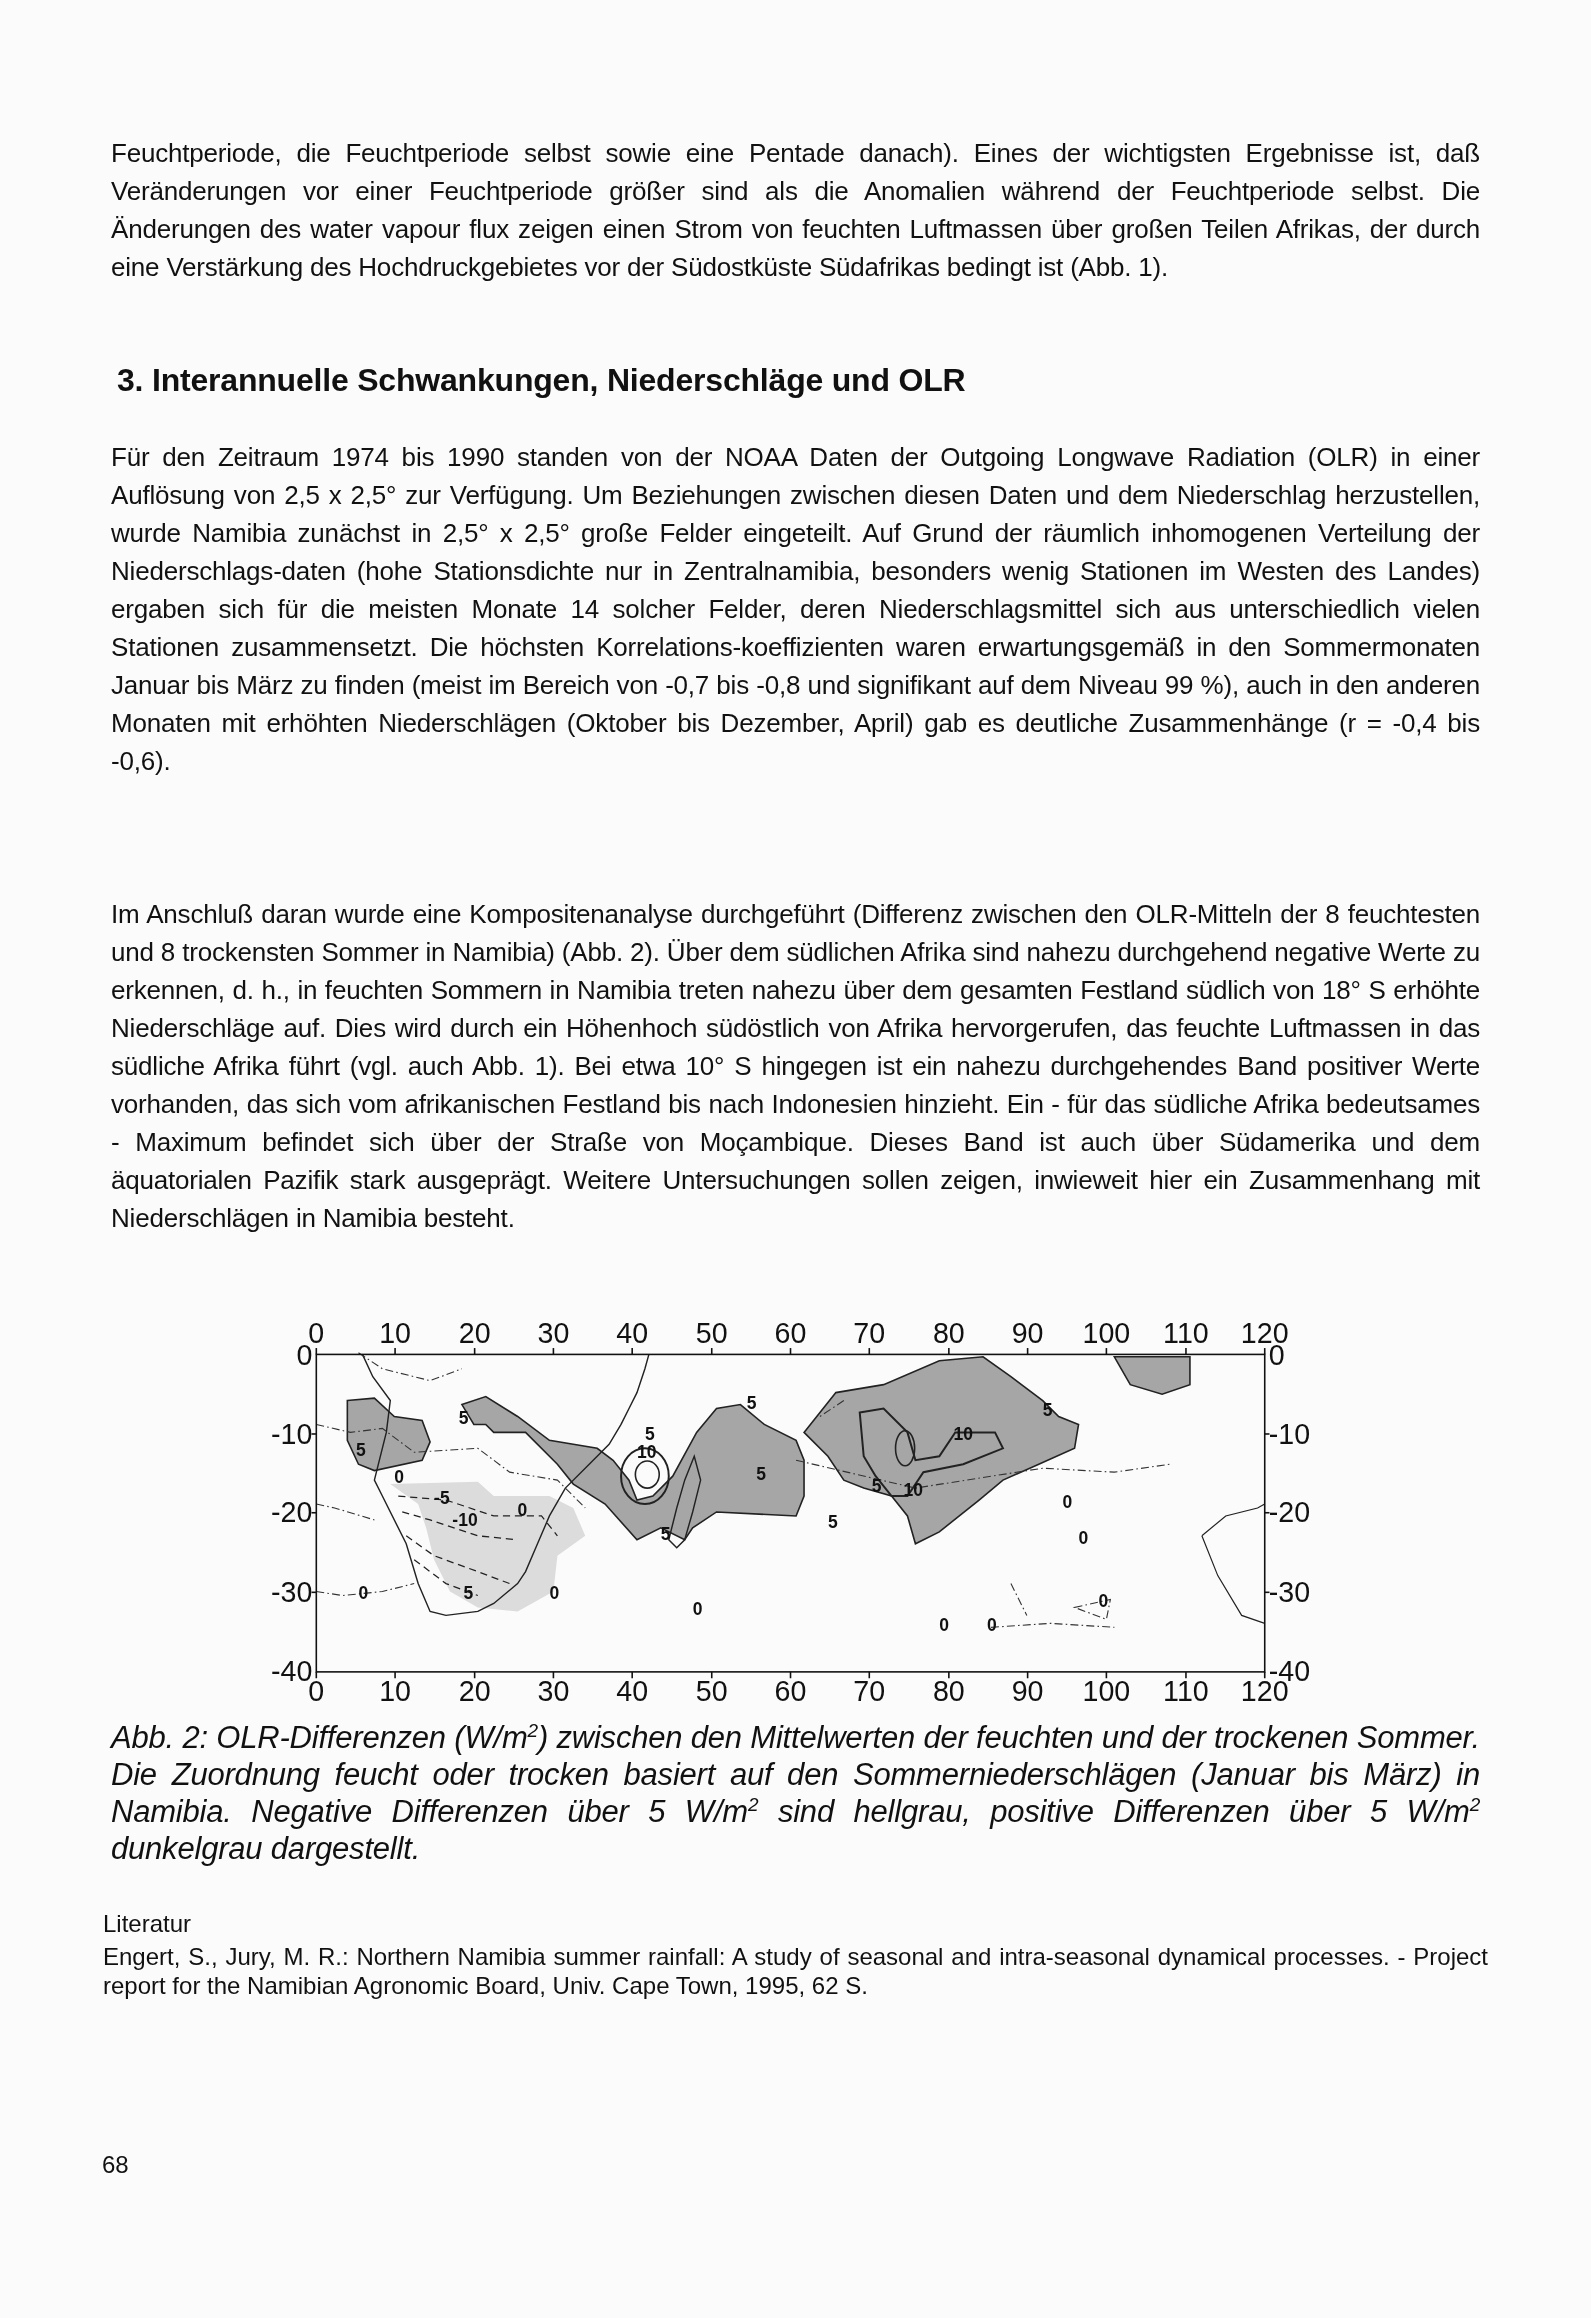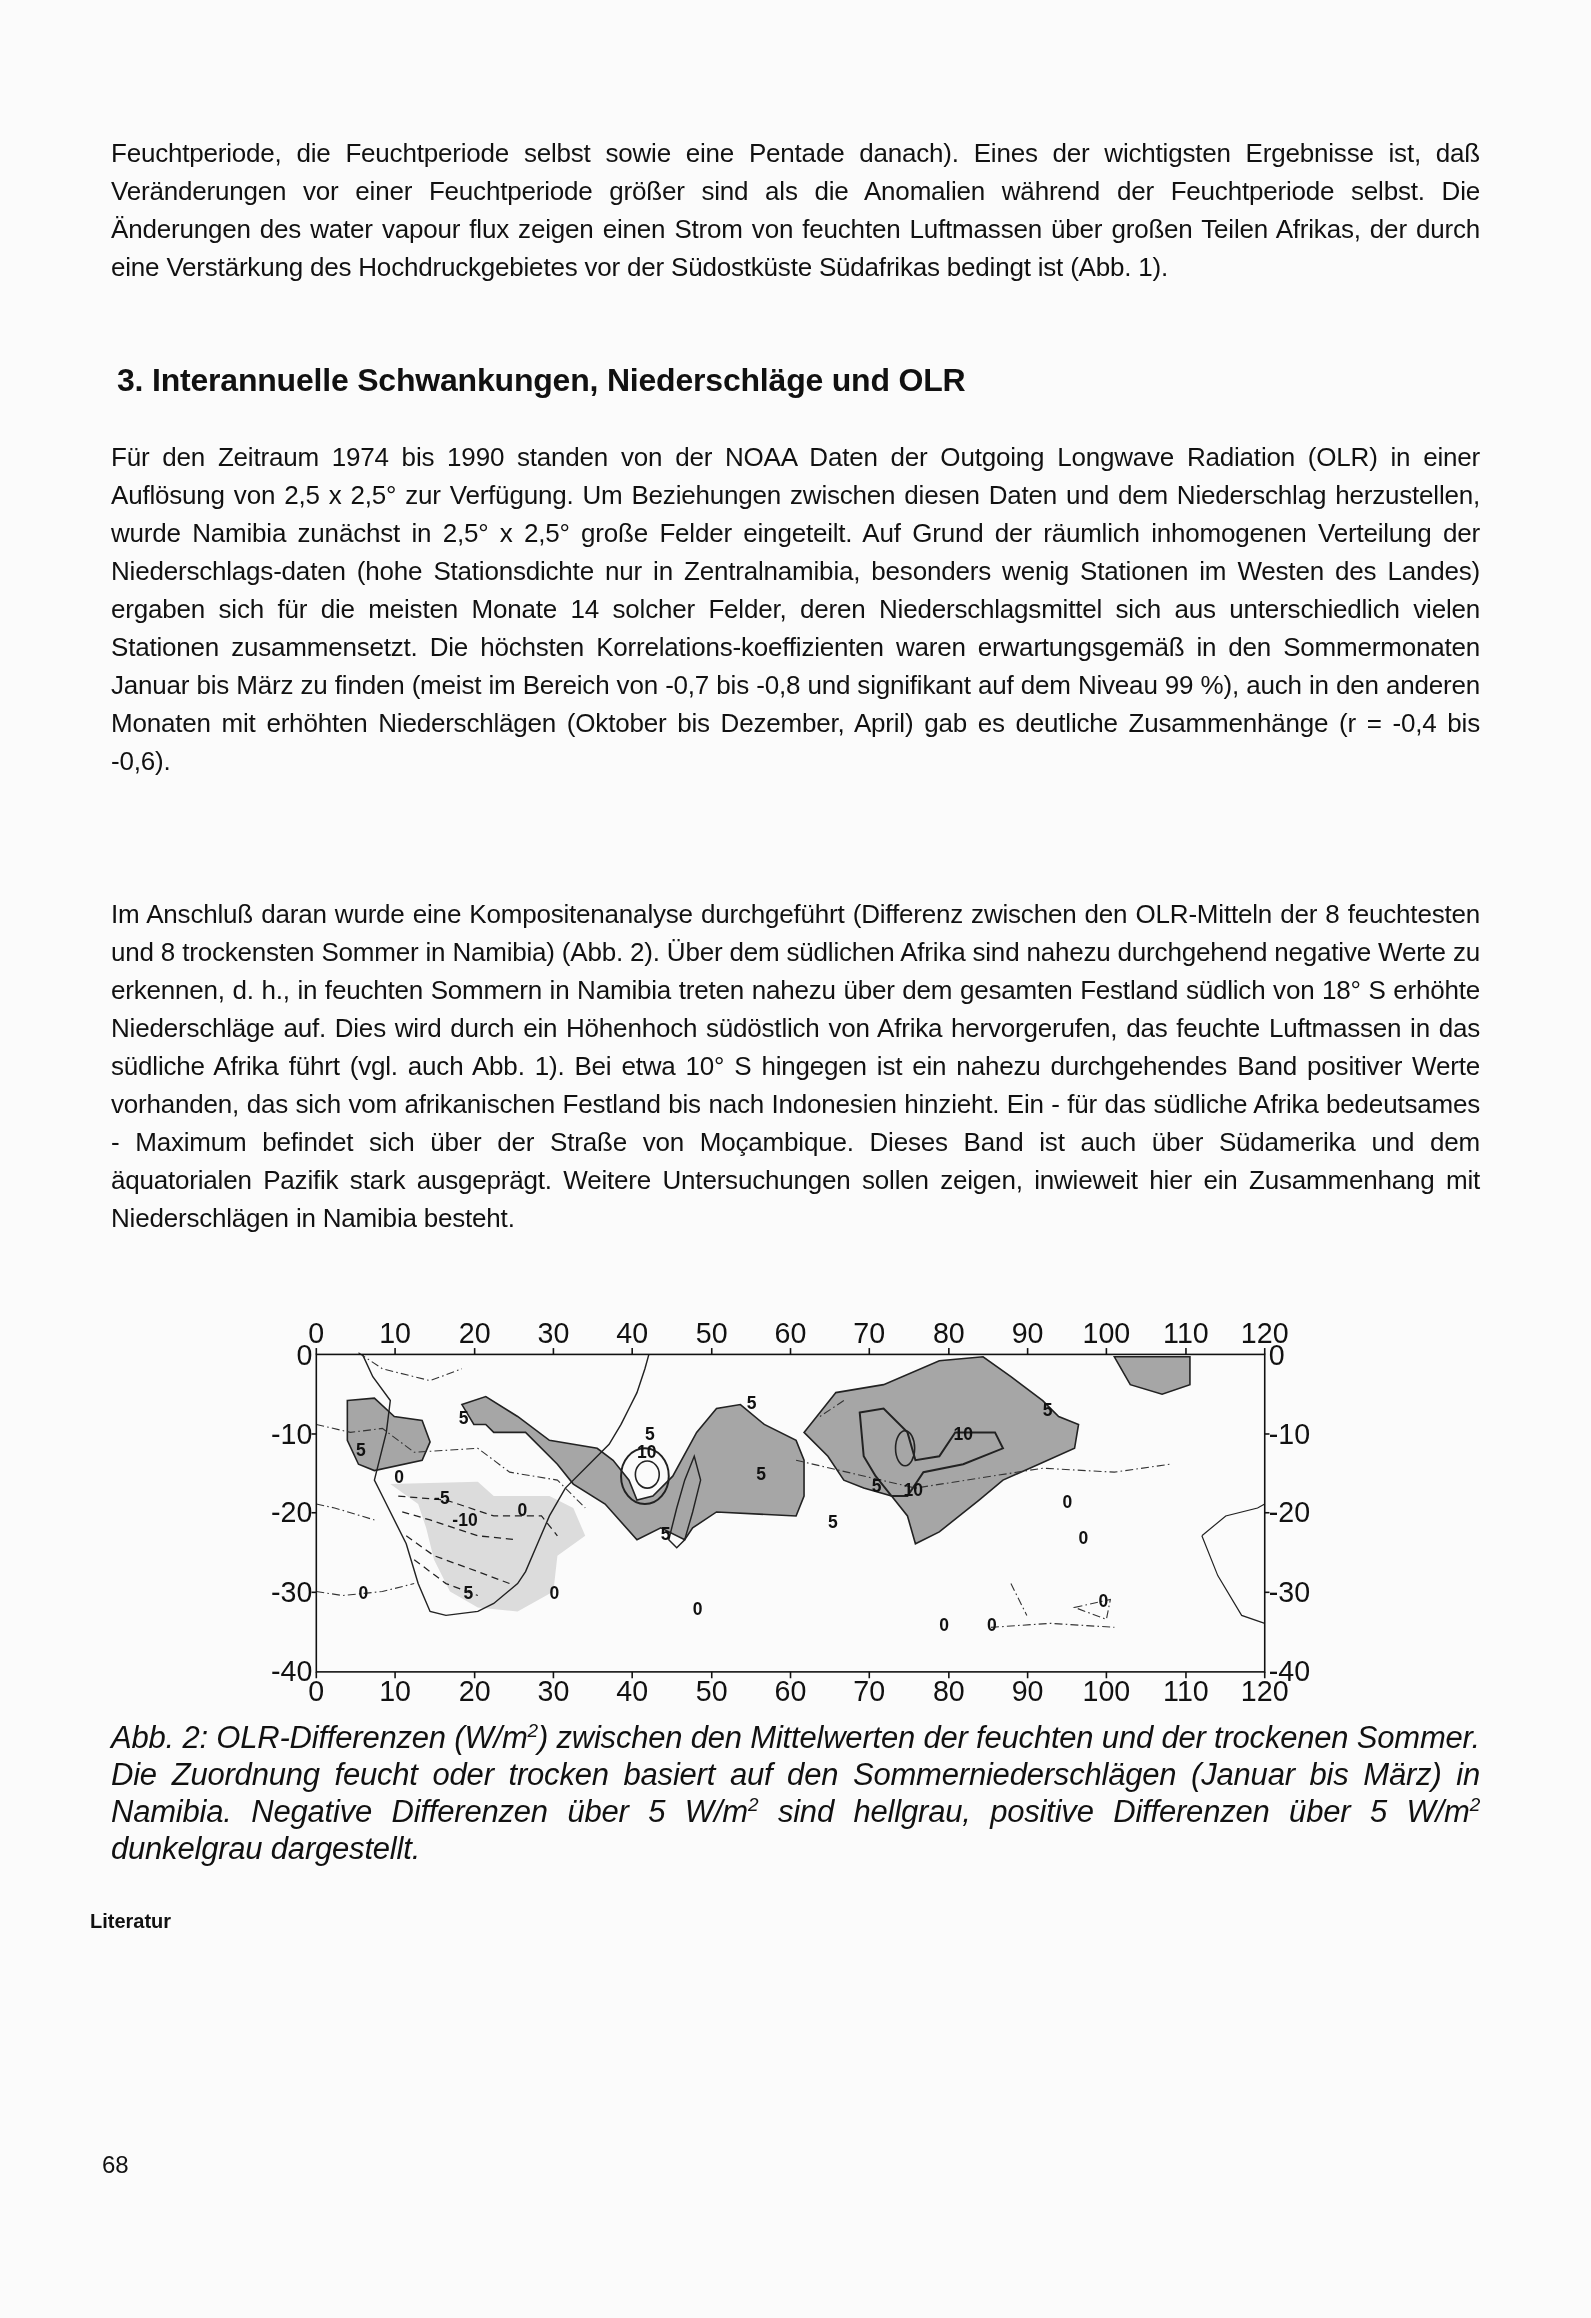--- a/index.html
+++ b/index.html
@@ -18,21 +18,21 @@
     font-size: 32px; font-weight: bold; letter-spacing: -0.2px;
   }
   .figure { position: absolute; left: 263px; top: 1305px; width: 1098px; height: 398px; }
   .figure svg { width: 100%; height: 100%; display: block; }
   .caption {
     position: absolute; left: 111px; top: 1719px; width: 1369px;
     font-size: 31px; line-height: 37px; font-style: italic; text-align: justify;
     letter-spacing: -0.2px;
   }
   .caption sup { font-size: 19px; line-height: 0; }
-  .lit-heading { position: absolute; left: 90px; top: 1910px; font-size: 20px; font-weight: bold; }
+  .lit-heading { position: absolute; left: 103px; top: 1910px; font-size: 24px; font-weight: normal; }
   .refs { position: absolute; left: 103px; top: 1942px; width: 1385px; font-size: 24px; line-height: 29px; }
   .refs div { text-align: justify; }
   .page-num { position: absolute; left: 102px; top: 2151px; font-size: 24px; }
 </style>
 </head>
 <body>
 
 <div class="para" style="top:134px;">Feuchtperiode, die Feuchtperiode selbst sowie eine Pentade danach). Eines der wichtigsten Ergebnisse ist, daß Veränderungen vor einer Feuchtperiode größer sind als die Anomalien während der Feuchtperiode selbst. Die Änderungen des water vapour flux zeigen einen Strom von feuchten Luftmassen über großen Teilen Afrikas, der durch eine Verstärkung des Hochdruckgebietes vor der Südostküste Südafrikas bedingt ist (Abb. 1).</div>
 
 <div class="heading">3. Interannuelle Schwankungen, Niederschläge und OLR</div>
@@ -173,16 +173,17 @@
       <text x="870" y="2030">0</text>
       <text x="1180" y="2050">0</text>
     </g>
   </svg>
 </div>
 
 <div class="caption"><span>Abb. 2: OLR-Differenzen (W/m</span><sup>2</sup><span>) zwischen den Mittelwerten der feuchten und der trockenen Sommer. Die Zuordnung feucht oder trocken basiert auf den Sommerniederschlägen (Januar bis März) in Namibia. Negative Differenzen über 5 W/m</span><sup>2</sup><span> sind hellgrau, positive Differenzen über 5 W/m</span><sup>2</sup><span> dunkelgrau dargestellt.</span></div>
 
 <div class="lit-heading">Literatur</div>
 <div class="refs">
+  <div>Engert, S., Jury, M. R.: Northern Namibia summer rainfall: A study of seasonal and intra-seasonal dynamical processes. - Project report for the Namibian Agronomic Board, Univ. Cape Town, 1995, 62 S.</div>
 </div>
 
 <div class="page-num">68</div>
 
 
 </body></html>

